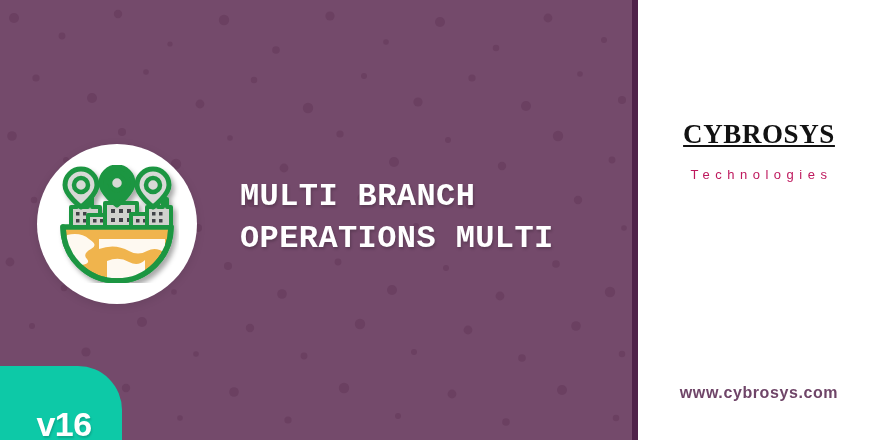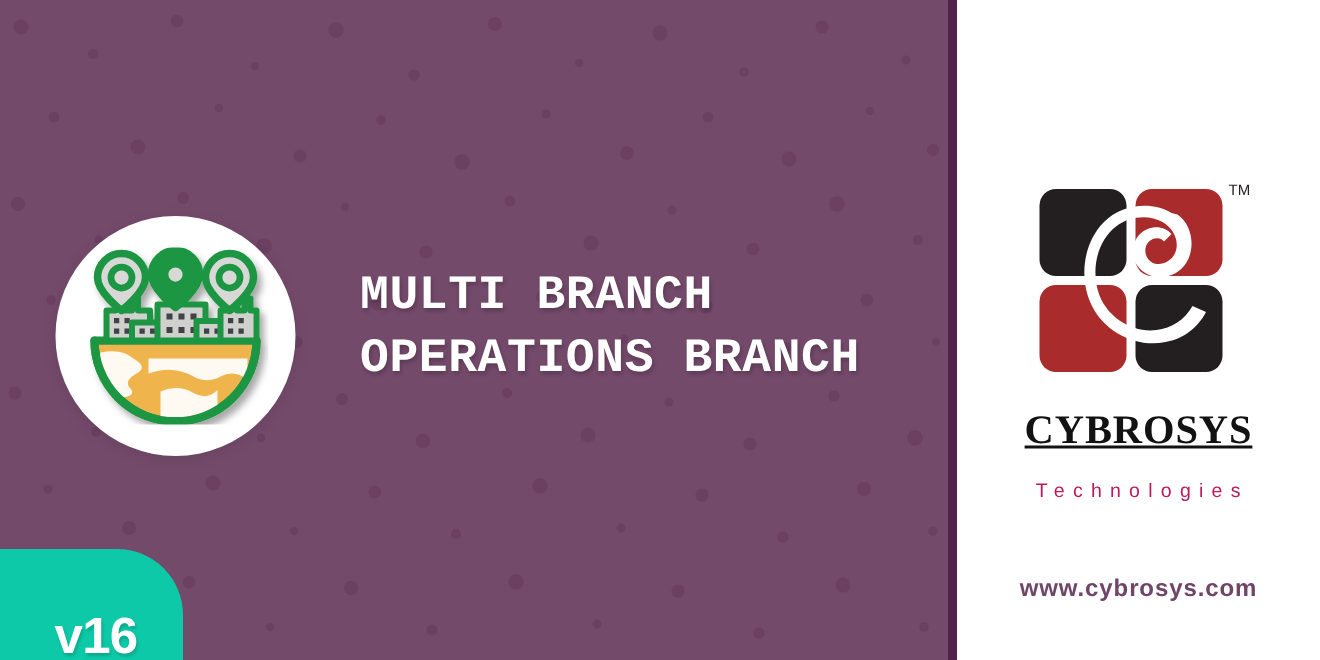--- a/index.html
+++ b/index.html
@@ -317,65 +317,34 @@
           <circle cx="62" cy="18" r="7" fill="#d8d9d6" stroke="#1e9642" stroke-width="4.5"></circle>
 
           <path d="M98,4 a16,16 0 0 1 16,16 c0,10 -16,22 -16,22 c0,0 -16,-12 -16,-22 a16,16 0 0 1 16,-16 z" fill="#d8d9d6" stroke="#1e9642" stroke-width="5" stroke-linejoin="round"></path>
           <circle cx="98" cy="20" r="7" fill="#d8d9d6" stroke="#1e9642" stroke-width="4.5"></circle>
         </g>
       </svg>
     </div>
 
     <div class="title-block">
       <span class="title-line">MULTI BRANCH</span>
-      <span class="title-line">OPERATIONS BRANCH</span>
+      <span class="title-line">OPERATIONS MULTI</span>
     </div>
 
     <div class="version-badge">
       <span class="version-text">v16</span>
     </div>
   </div>
 
   <div class="divider-stripe"></div>
 
   <div class="right-panel">
 
     <div class="brand-block">
 
-      <div class="brand-mark">
-        <svg width="148" height="152" viewBox="0 0 148 152" aria-hidden="true">
-
-          <rect x="8" y="14" width="58" height="58" rx="11" ry="11" fill="#231f20"></rect>
-          <rect x="72" y="14" width="58" height="58" rx="11" ry="11" fill="#a92b2b"></rect>
-          <rect x="8" y="78" width="58" height="58" rx="11" ry="11" fill="#a92b2b"></rect>
-          <rect x="72" y="78" width="58" height="58" rx="11" ry="11" fill="#231f20"></rect>
-
-          <path d="M96,30
-                   c-13,-8 -33,-6 -45,6
-                   c-14,14 -17,38 -8,56
-                   c9,18 30,28 49,24
-                   c12,-2 22,-10 27,-20
-                   l-9,-4
-                   c-5,9 -14,15 -24,16
-                   c-16,2 -32,-8 -38,-23
-                   c-6,-16 -2,-36 11,-46
-                   c9,-7 22,-8 31,-3
-                   c7,4 11,12 9,19
-                   c-2,7 -10,11 -16,8
-                   c-5,-3 -6,-10 -2,-14
-                   c3,-3 8,-3 10,0
-                   l5,-5
-                   c-5,-6 -15,-6 -21,0
-                   c-7,7 -6,19 2,25
-                   c9,7 23,4 29,-6
-                   c6,-10 4,-25 -6,-32 z" fill="#ffffff"></path>
-
-          <text x="134" y="18" font-family="Liberation Sans, sans-serif" font-size="10" fill="#231f20">TM</text>
-        </svg>
-      </div>
 
       <div class="brand-name">CYBROSYS</div>
       <div class="brand-sub">Technologies</div>
     </div>
 
     <div class="brand-url">www.cybrosys.com</div>
   </div>
 
 </div>
 

